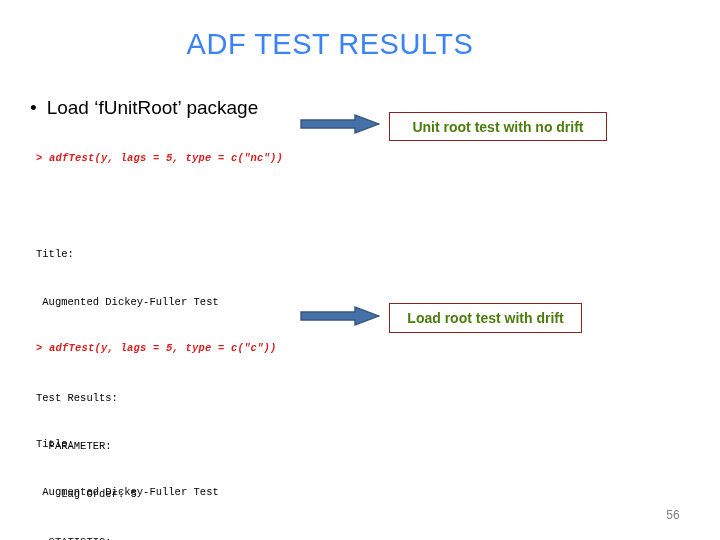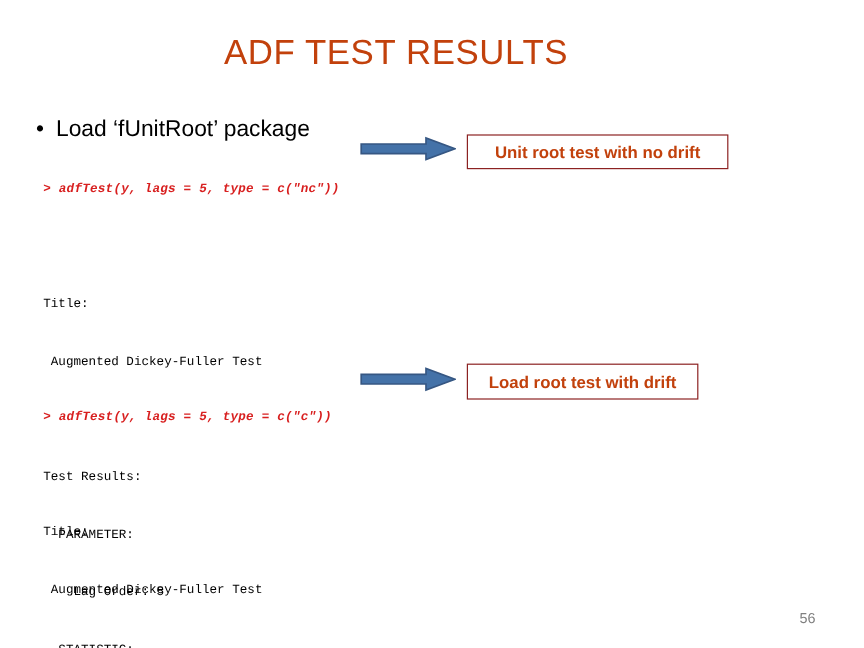--- a/index.html
+++ b/index.html
@@ -28,21 +28,21 @@
   #slide-title {
     position: absolute;
     left: 0;
     top: 27px;
     width: 660px;
     text-align: center;
     font-family: "Liberation Sans", sans-serif;
     font-size: 29px;
     line-height: 34px;
     letter-spacing: 0.5px;
-    color: #c2410c;
+    color: #3b82f6;
     font-weight: 400;
     white-space: nowrap;
   }
 
   
   #bullet-row {
     position: absolute;
     left: 30px;
     top: 84px;
     display: flex;
@@ -94,21 +94,21 @@
     position: absolute;
     box-sizing: border-box;
     border: 1.5px solid #8c2222;
     background: #ffffff;
     display: flex;
     align-items: center;
     justify-content: center;
     font-family: "Liberation Sans", sans-serif;
     font-weight: bold;
     font-size: 14px;
-    color: #c2410c;
+    color: #4d7c0f;
     white-space: nowrap;
   }
   #callout-1 {
     left: 389px;  top: 112px;
     width: 218px; height: 29px;
   }
   #callout-2 {
     left: 389px;  top: 303px;
     width: 193px; height: 30px;
   }

